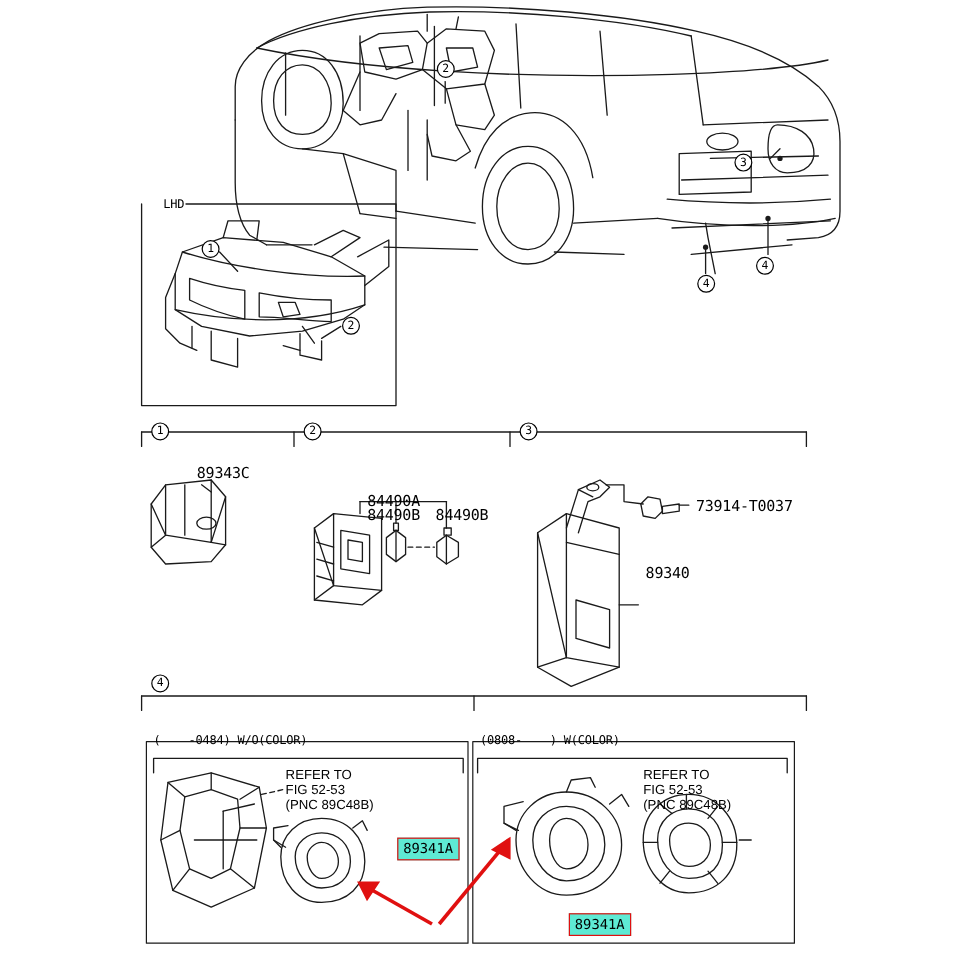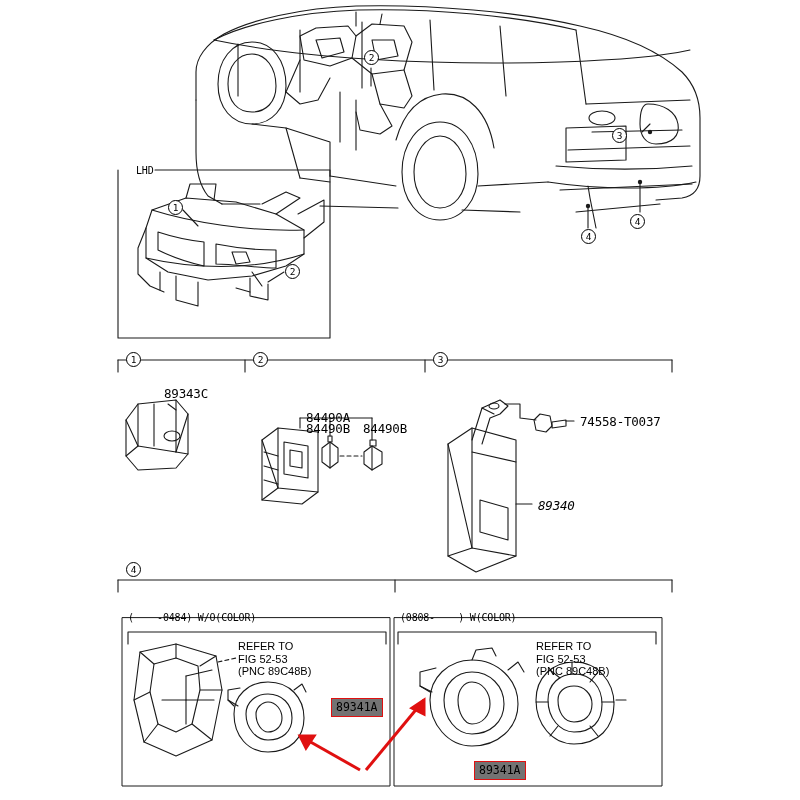--- a/index.html
+++ b/index.html
@@ -37,21 +37,21 @@
     font-family: "DejaVu Sans Mono", monospace;
     font-size: 9.5px;
     line-height: 13px;
     text-align: center;
     color: #000;
     background: #fff;
   }
   .boxed {
     position: absolute;
     border: 1.6px solid #e01010;
-    background: #737373;
+    background: #5eead4;
     font-family: "DejaVu Sans Mono", monospace;
     font-size: 11.5px;
     color: #000;
     padding: 1px 4px 2px 4px;
     white-space: pre;
   }
   .multiline {
     position: absolute;
     font-family: Liberation Sans, sans-serif;
     font-size: 11px;
@@ -278,22 +278,22 @@
   <div class="circnum" style="left:285px; top:264px;">2</div>
 
   <div class="circnum" style="left:126px; top:352px;">1</div>
   <div class="circnum" style="left:253px; top:352px;">2</div>
   <div class="circnum" style="left:433px; top:352px;">3</div>
 
   <div class="lbl big" style="left:164px; top:386px;">89343C</div>
   <div class="lbl big" style="left:306px; top:386px;margin-top:24px;">84490A</div>
   <div class="lbl big" style="left:306px; top:421px;">84490B</div>
   <div class="lbl big" style="left:363px; top:421px;">84490B</div>
-  <div class="lbl big" style="left:580px; top:414px;">74558-T0037</div>
-  <div class="lbl big" style="left:538px; top:498px;font-style:italic;">89340</div>
+  <div class="lbl big" style="left:580px; top:414px;">73914-T0037</div>
+  <div class="lbl big" style="left:538px; top:470px;">89340</div>
 
   <div class="circnum" style="left:126px; top:562px;">4</div>
 
   <div class="lbl small" style="left:128px; top:612px;">(    -0484) W/O(COLOR)</div>
   <div class="lbl small" style="left:400px; top:612px;">(0808-    ) W(COLOR)</div>
 
   <div class="multiline" style="left:238px; top:640px;">REFER TO
 FIG 52-53
 (PNC 89C48B)</div>
   <div class="multiline" style="left:536px; top:640px;">REFER TO

